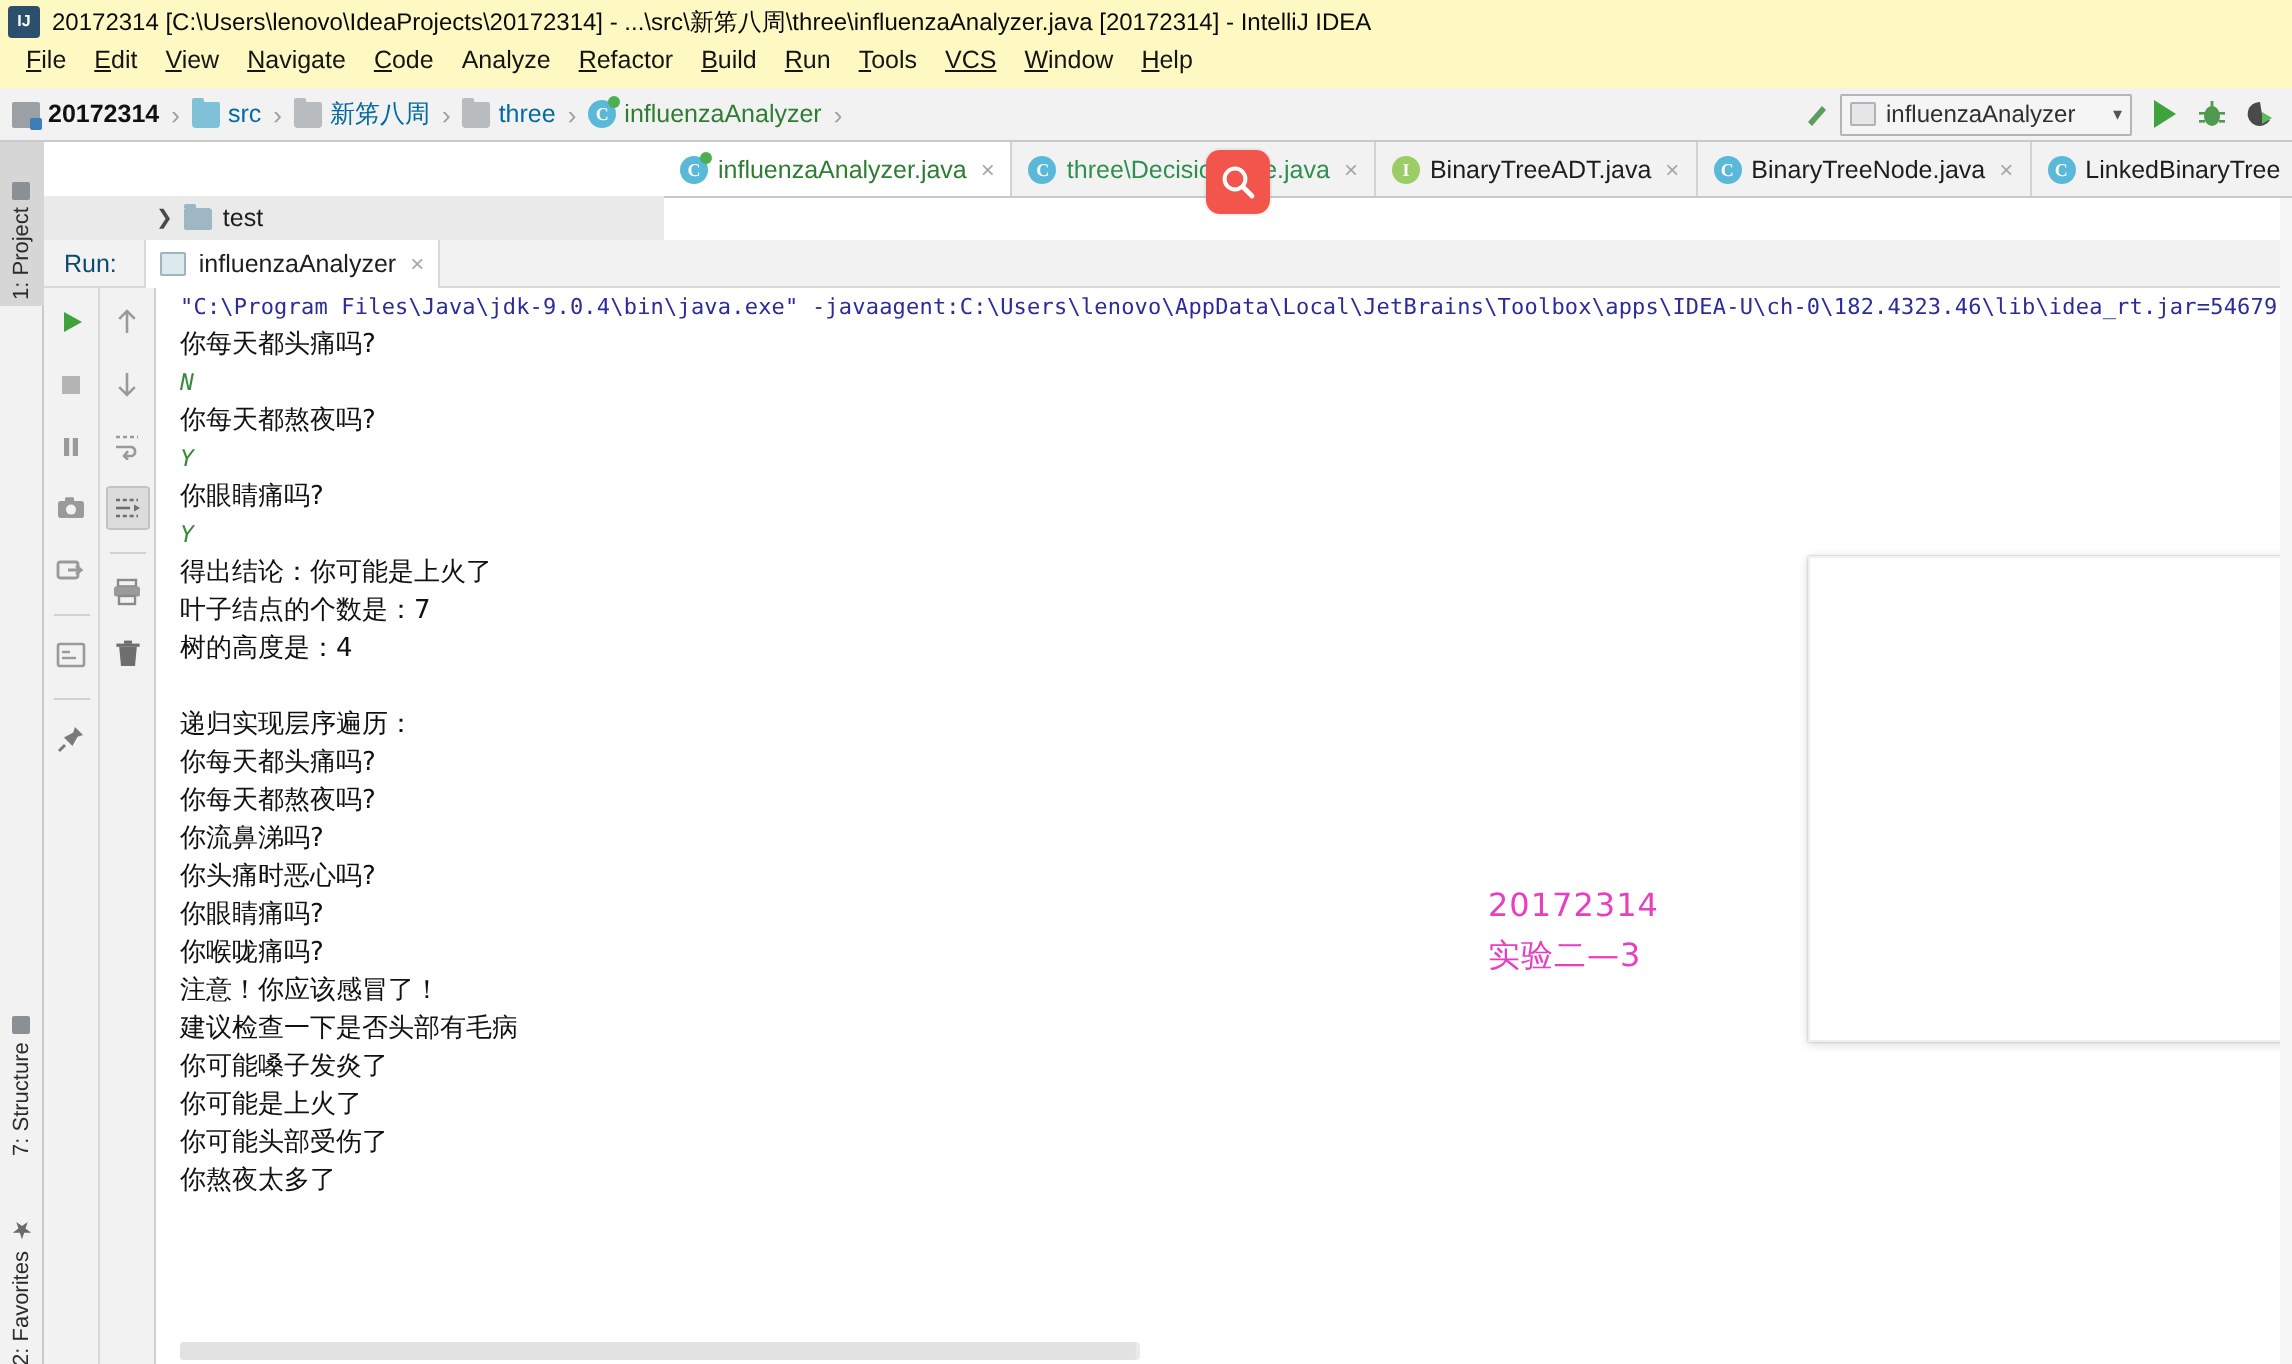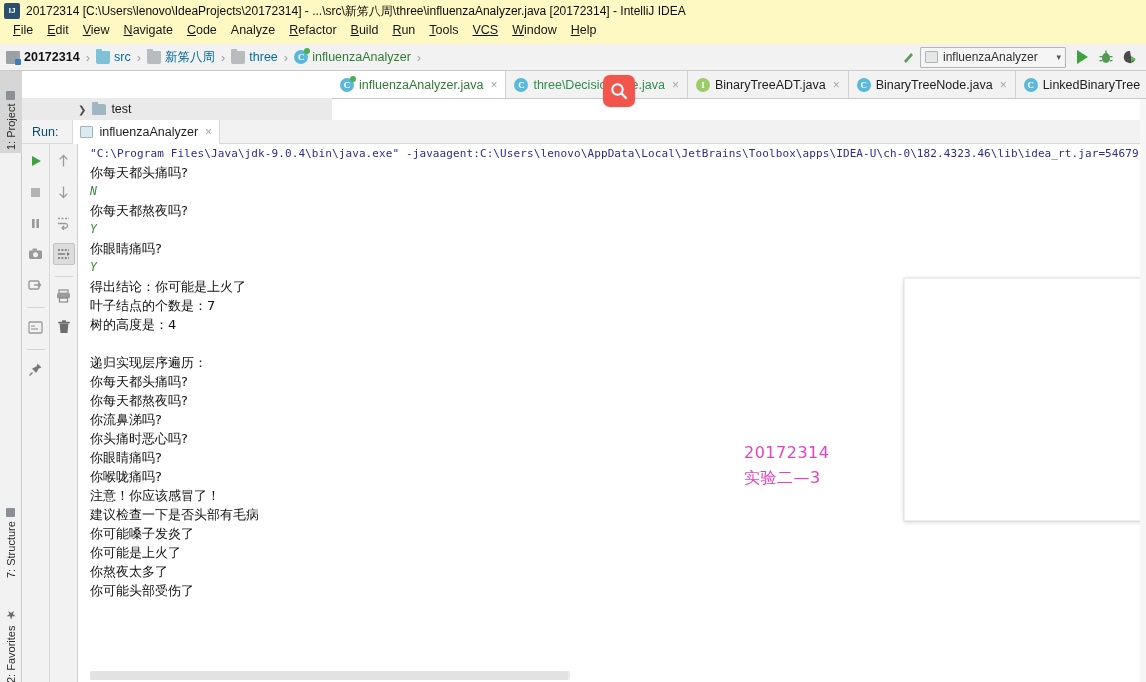--- a/index.html
+++ b/index.html
@@ -562,22 +562,22 @@
     <div class="cline zh">你每天都头痛吗?</div>
     <div class="cline zh">你每天都熬夜吗?</div>
     <div class="cline zh">你流鼻涕吗?</div>
     <div class="cline zh">你头痛时恶心吗?</div>
     <div class="cline zh">你眼睛痛吗?</div>
     <div class="cline zh">你喉咙痛吗?</div>
     <div class="cline zh">注意！你应该感冒了！</div>
     <div class="cline zh">建议检查一下是否头部有毛病</div>
     <div class="cline zh">你可能嗓子发炎了</div>
     <div class="cline zh">你可能是上火了</div>
+    <div class="cline zh">你可能头部受伤了</div>
     <div class="cline zh">你熬夜太多了</div>
-    <div class="cline zh">你可能头部受伤了</div>
     <div class="cline blank"></div>
   </div>
 
   <div class="watermark">
     <div class="w1">20172314</div>
     <div class="w2">实验二—3</div>
   </div>
 
   <div class="floatpanel"></div>
 

